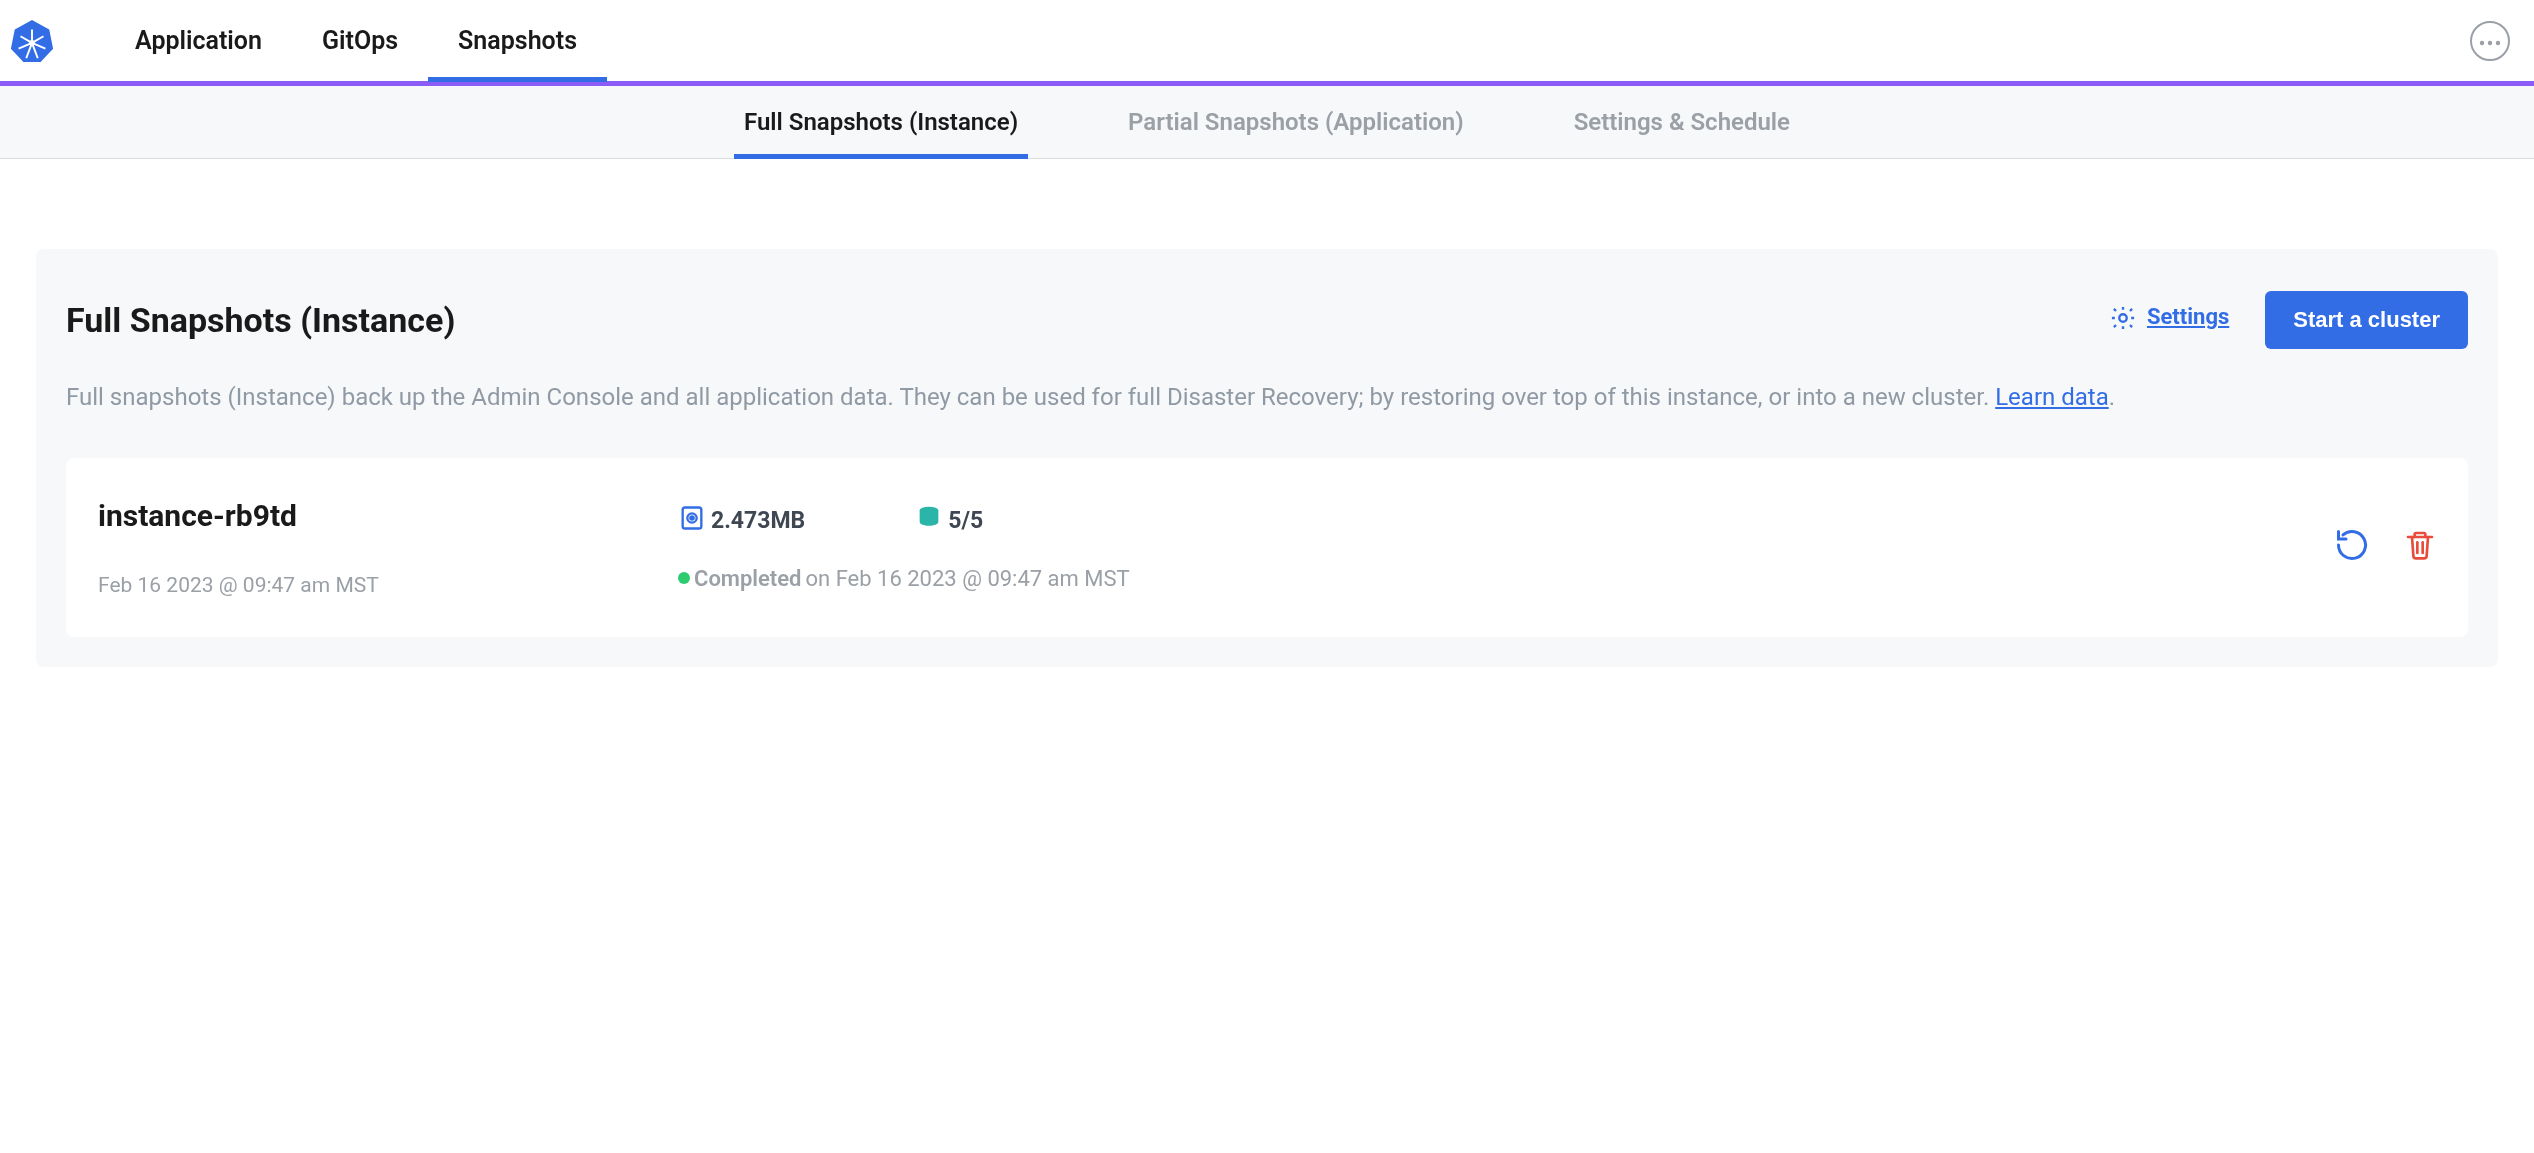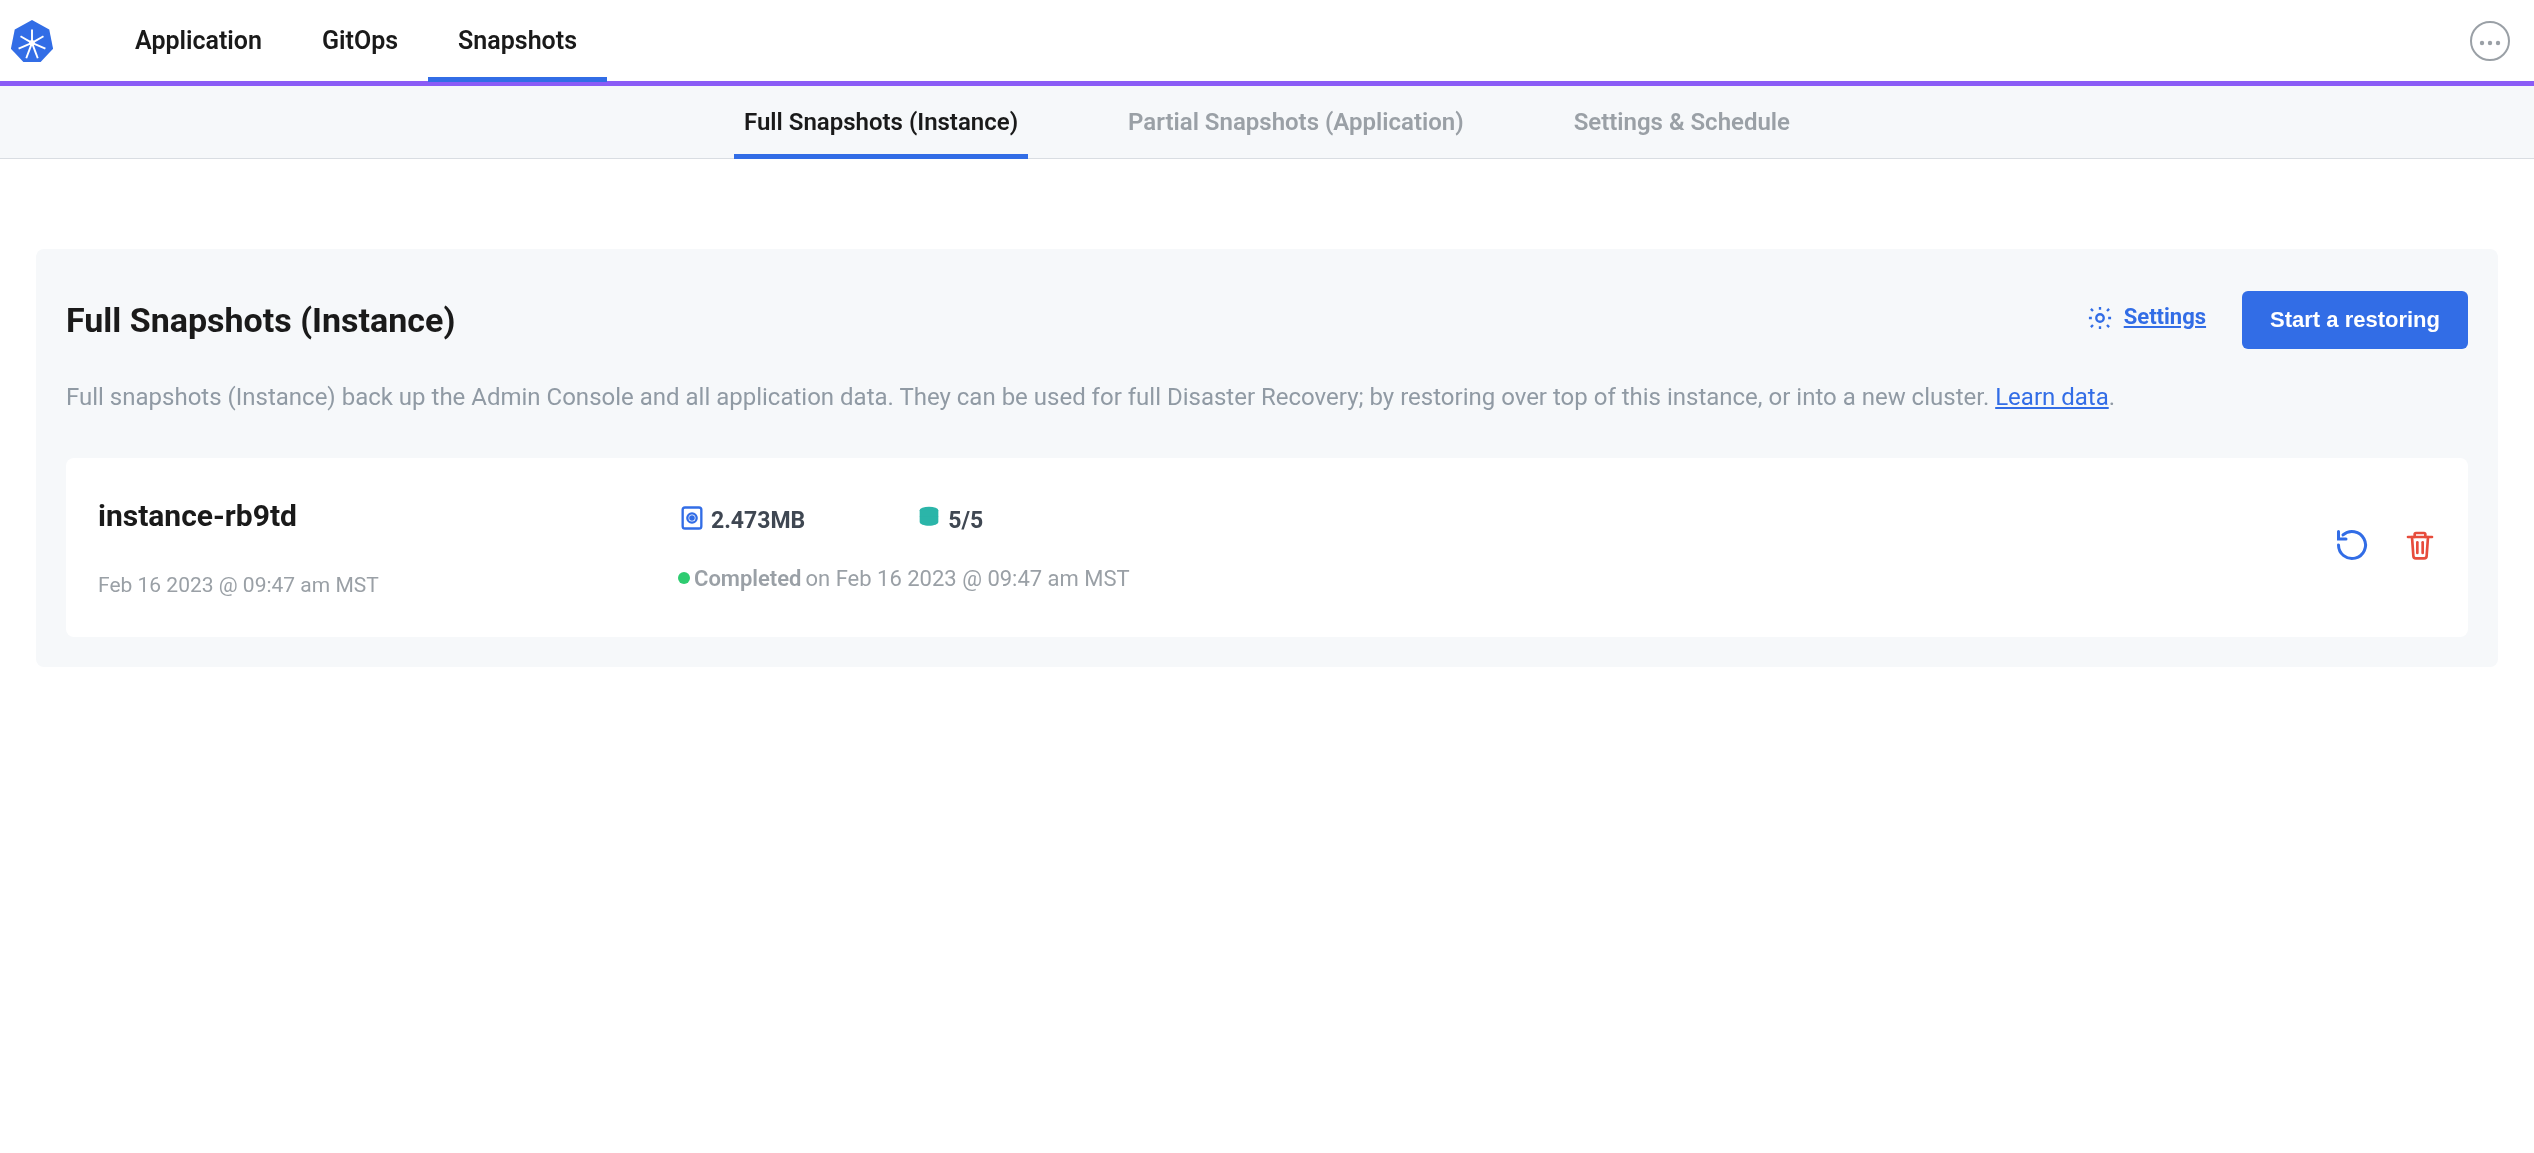--- a/index.html
+++ b/index.html
@@ -251,21 +251,21 @@
       <div class="panel-header-spacer"></div>
       <a class="settings-link">
         <span class="gear">
           <svg width="28" height="28" viewBox="0 0 24 24" fill="none" stroke="#326de6" stroke-width="2">
             <circle cx="12" cy="12" r="3.2"></circle>
             <path d="M12 2.5v2.5M12 19v2.5M4.2 4.2l1.8 1.8M18 18l1.8 1.8M2.5 12h2.5M19 12h2.5M4.2 19.8l1.8-1.8M18 6l1.8-1.8"></path>
           </svg>
         </span>
         <span>Settings</span>
       </a>
-      <button class="primary-btn">Start a restoring</button>
+      <button class="primary-btn">Start a cluster</button>
     </div>
 
     <p class="panel-desc">
       <span>Full snapshots (Instance) back up the Admin Console and all application data. They can be used for full Disaster Recovery; by restoring over top of this instance, or into a new cluster.</span>
       <a> Learn data</a><span>.</span>
     </p>
 
     <div class="card">
       <div class="card-left">
         <div class="card-name">instance-rb9td</div>

